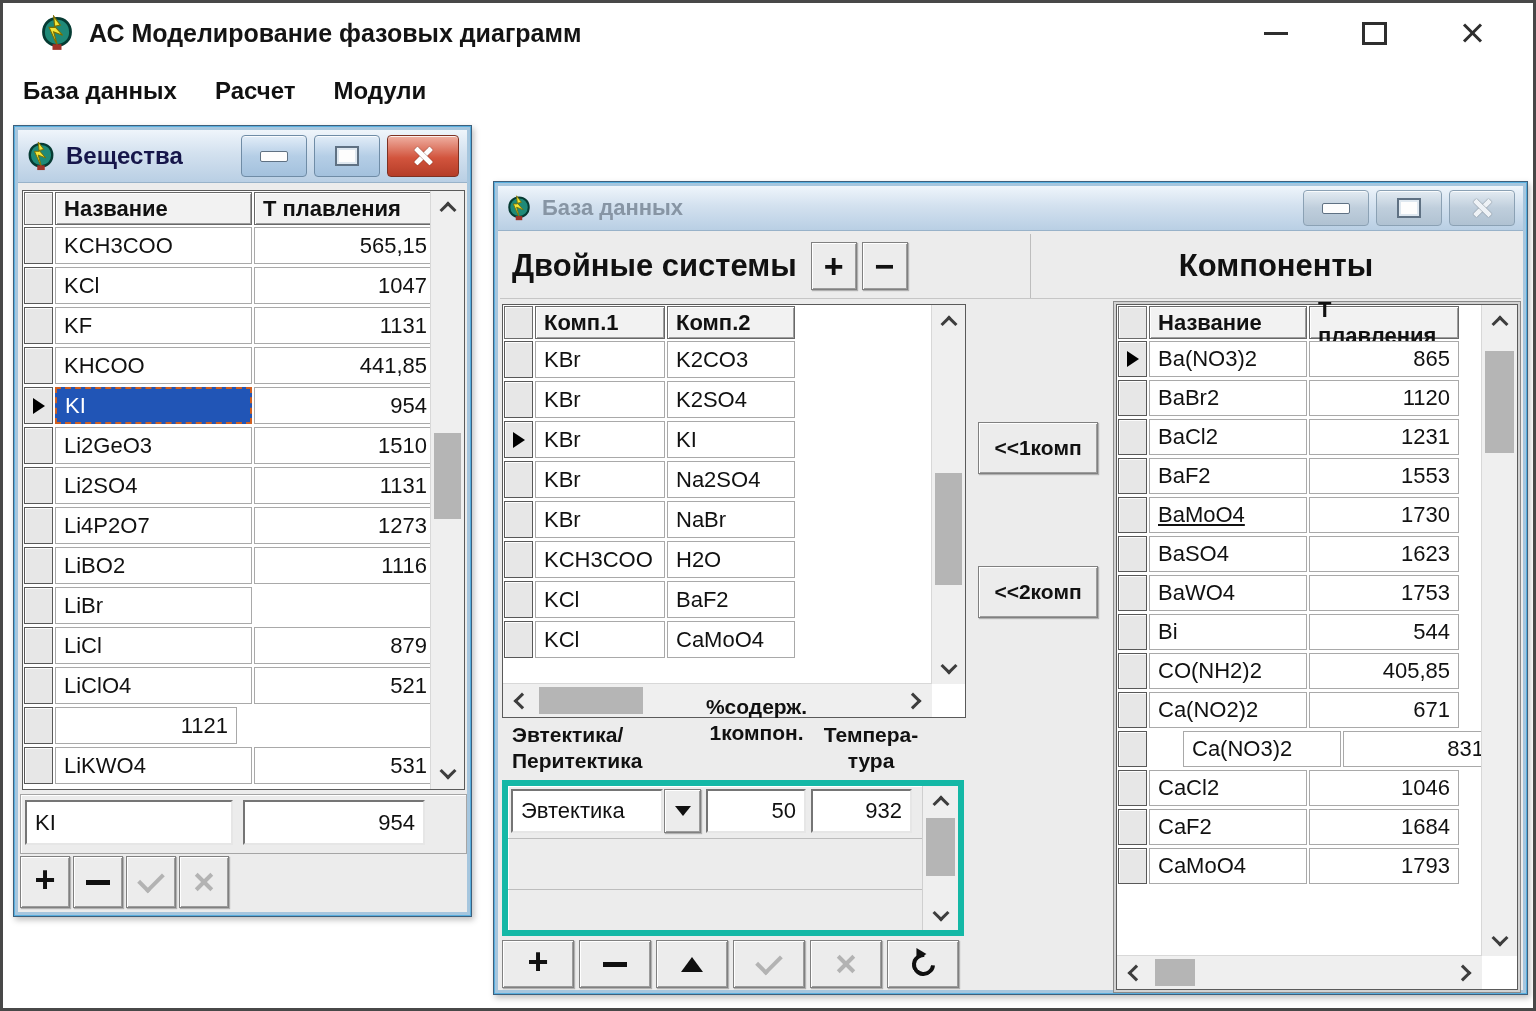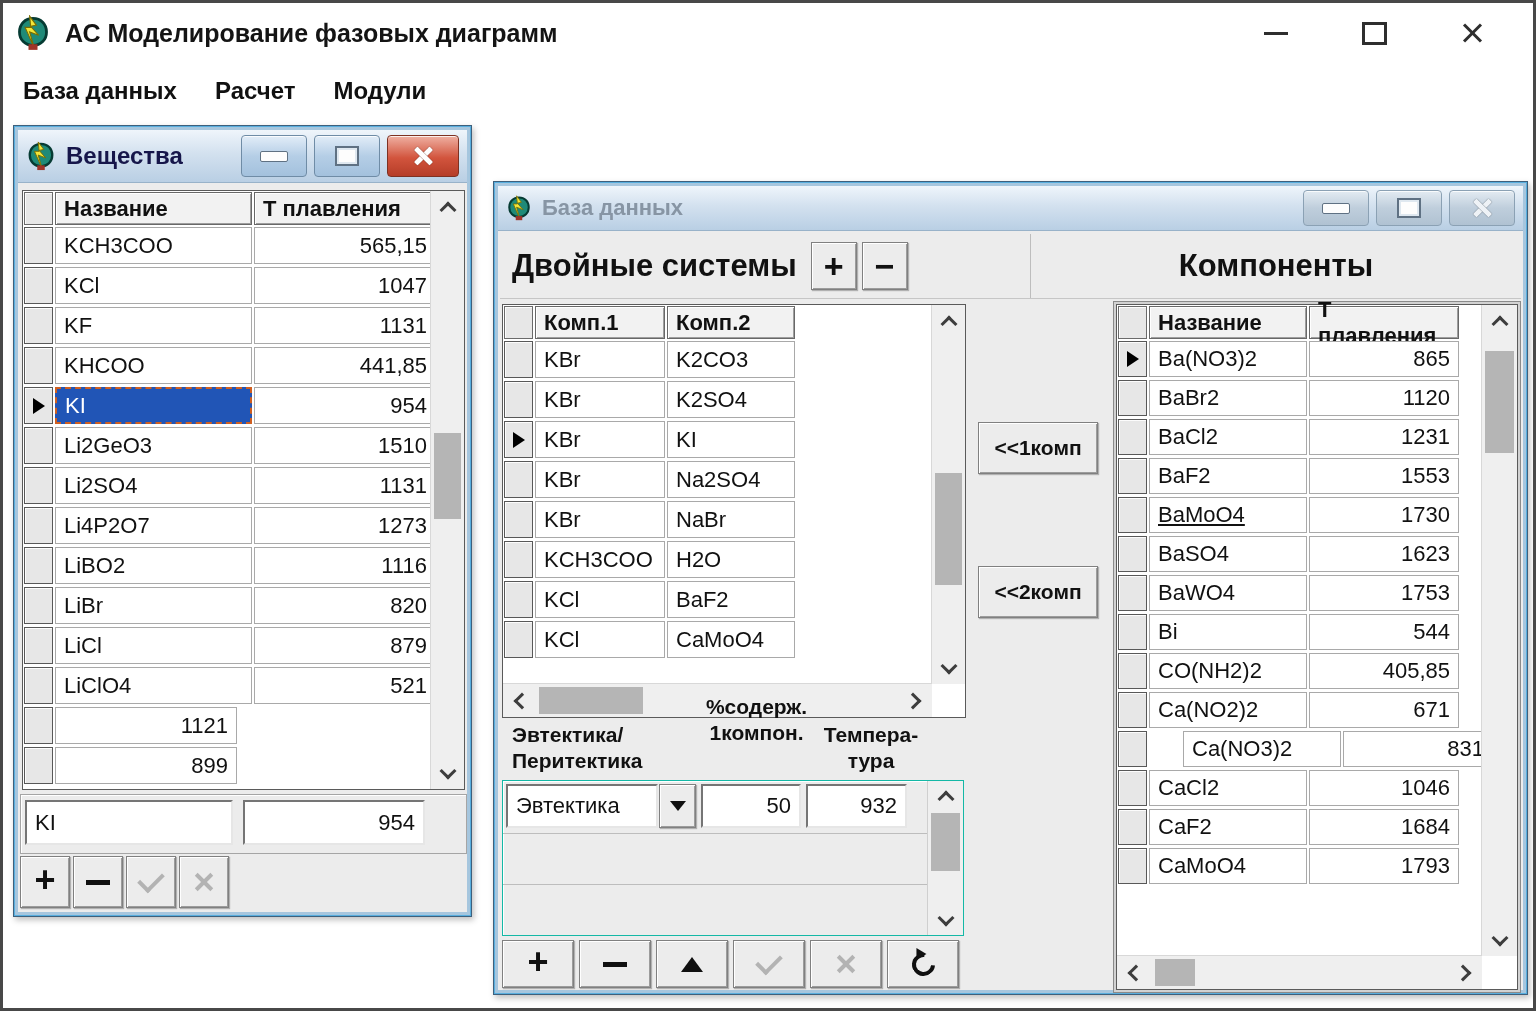--- a/index.html
+++ b/index.html
@@ -2,21 +2,21 @@
 <html><head>
 <meta charset="utf-8">
 <style>
   html,body{margin:0;padding:0;}
   body{
     width:1536px;height:1011px;position:relative;overflow:hidden;
     background:#ffffff;border:3px solid #484848;box-sizing:border-box;
     font-family:"Liberation Sans",sans-serif;color:#111;
   }
   
-  .main-titlebar{position:absolute;left:0;top:0;right:0;height:60px;display:flex;align-items:center;padding-left:12px;background:#fff;}
+  .main-titlebar{position:absolute;left:0;top:0;right:0;height:60px;display:flex;align-items:center;padding-left:36px;background:#fff;}
   .main-title{font-size:25px;font-weight:600;margin-left:14px;color:#141414;}
   .main-controls{margin-left:auto;display:flex;align-items:center;gap:72px;padding-right:48px;}
   .mc{width:26px;height:26px;position:relative;display:flex;align-items:center;justify-content:center;}
   .g10-min{width:24px;height:3px;background:#2e2e2e;}
   .g10-max{width:19px;height:17px;border:3px solid #2e2e2e;}
   .g10-x{position:relative;width:24px;height:24px;}
   .g10-x::before,.g10-x::after{content:'';position:absolute;left:11px;top:0;width:3px;height:24px;background:#2e2e2e;}
   .g10-x::before{transform:rotate(45deg);}.g10-x::after{transform:rotate(-45deg);}
   .menubar{position:absolute;left:0;top:60px;right:0;height:56px;display:flex;align-items:center;background:#fff;font-size:24px;font-weight:600;}
   .menu-item{padding:6px 4px;margin-left:30px;cursor:default;}
@@ -174,39 +174,39 @@
           <div class="tcell num" style="width: 182px;">1273</div>
         </div>
         <div class="trow">
           <div class="gut"></div>
           <div class="tcell" style="width: 197px;">LiBO2</div>
           <div class="tcell num" style="width: 182px;">1116</div>
         </div>
         <div class="trow">
           <div class="gut"></div>
           <div class="tcell" style="width: 197px;">LiBr</div>
-          <div class="tcell num" style="width: 182px;">820</div>
         </div>
         <div class="trow">
           <div class="gut"></div>
           <div class="tcell" style="width: 197px;">LiCl</div>
           <div class="tcell num" style="width: 182px;">879</div>
         </div>
         <div class="trow">
           <div class="gut"></div>
           <div class="tcell" style="width: 197px;">LiClO4</div>
           <div class="tcell num" style="width: 182px;">521</div>
         </div>
         <div class="trow">
           <div class="gut"></div>
           <div class="tcell num" style="width: 182px;">1121</div>
         </div>
         <div class="trow">
           <div class="gut"></div>
-          <div class="tcell num" style="width: 182px;">899</div>
+          <div class="tcell" style="width: 197px;">LiKWO4</div>
+          <div class="tcell num" style="width: 182px;">531</div>
         </div>
       </div>
     <div class="vsb" style="right:0;top:0;bottom:0;width:33px;border-left:1px solid #d8d8d8;">
       <span class="sba" style="left:0;right:0;top:0;height:33px;">
           <span class="chv u"></span>
         </span>
       <span class="thumb" style="left:3px;right:3px;top:242px;height:86px;"></span>
       <span class="sba" style="left:0;right:0;bottom:0;height:33px;">
           <span class="chv d"></span>
         </span>
@@ -336,21 +336,21 @@
     </div>
   </div>
 
   <div class="eu-label" style="left:18px;top:540px;width:180px;">Эвтектика/
 Перитектика</div>
   <div class="eu-label" style="left:200px;top:512px;width:125px;text-align:center;">%содерж.
 1компон.</div>
   <div class="eu-label" style="left:322px;top:540px;width:110px;text-align:center;">Темпера-
 тура</div>
 
-  <div style="position:absolute;left:8px;top:598px;width:462px;height:156px;border:1px solid #14b8a6;box-shadow:inset 1px 1px 0 #fff;box-sizing:border-box;">
+  <div style="position:absolute;left:8px;top:598px;width:462px;height:156px;border:6px solid #14b8a6;box-shadow:inset 1px 1px 0 #fff;box-sizing:border-box;">
     <div class="infield" style="position:absolute;left:3px;top:3px;width:152px;height:44px;">Эвтектика</div>
     <div class="rbtn" style="position:absolute;left:156px;top:3px;width:37px;height:44px;">
         <span class="glyph-dd"></span>
       </div>
     <div class="infield num" style="position:absolute;left:198px;top:3px;width:100px;height:44px;">50</div>
     <div class="infield num" style="position:absolute;left:303px;top:3px;width:101px;height:44px;">932</div>
     <div style="position:absolute;left:0;right:36px;top:52px;height:1px;background:#bdbdbd;"></div>
     <div style="position:absolute;left:0;right:36px;top:103px;height:1px;background:#bdbdbd;"></div>
     <div class="vsb" style="right:0;top:0;bottom:0;width:35px;border-left:1px solid #cfcfcf;">
       <span class="sba" style="left:0;right:0;top:0;height:30px;">

